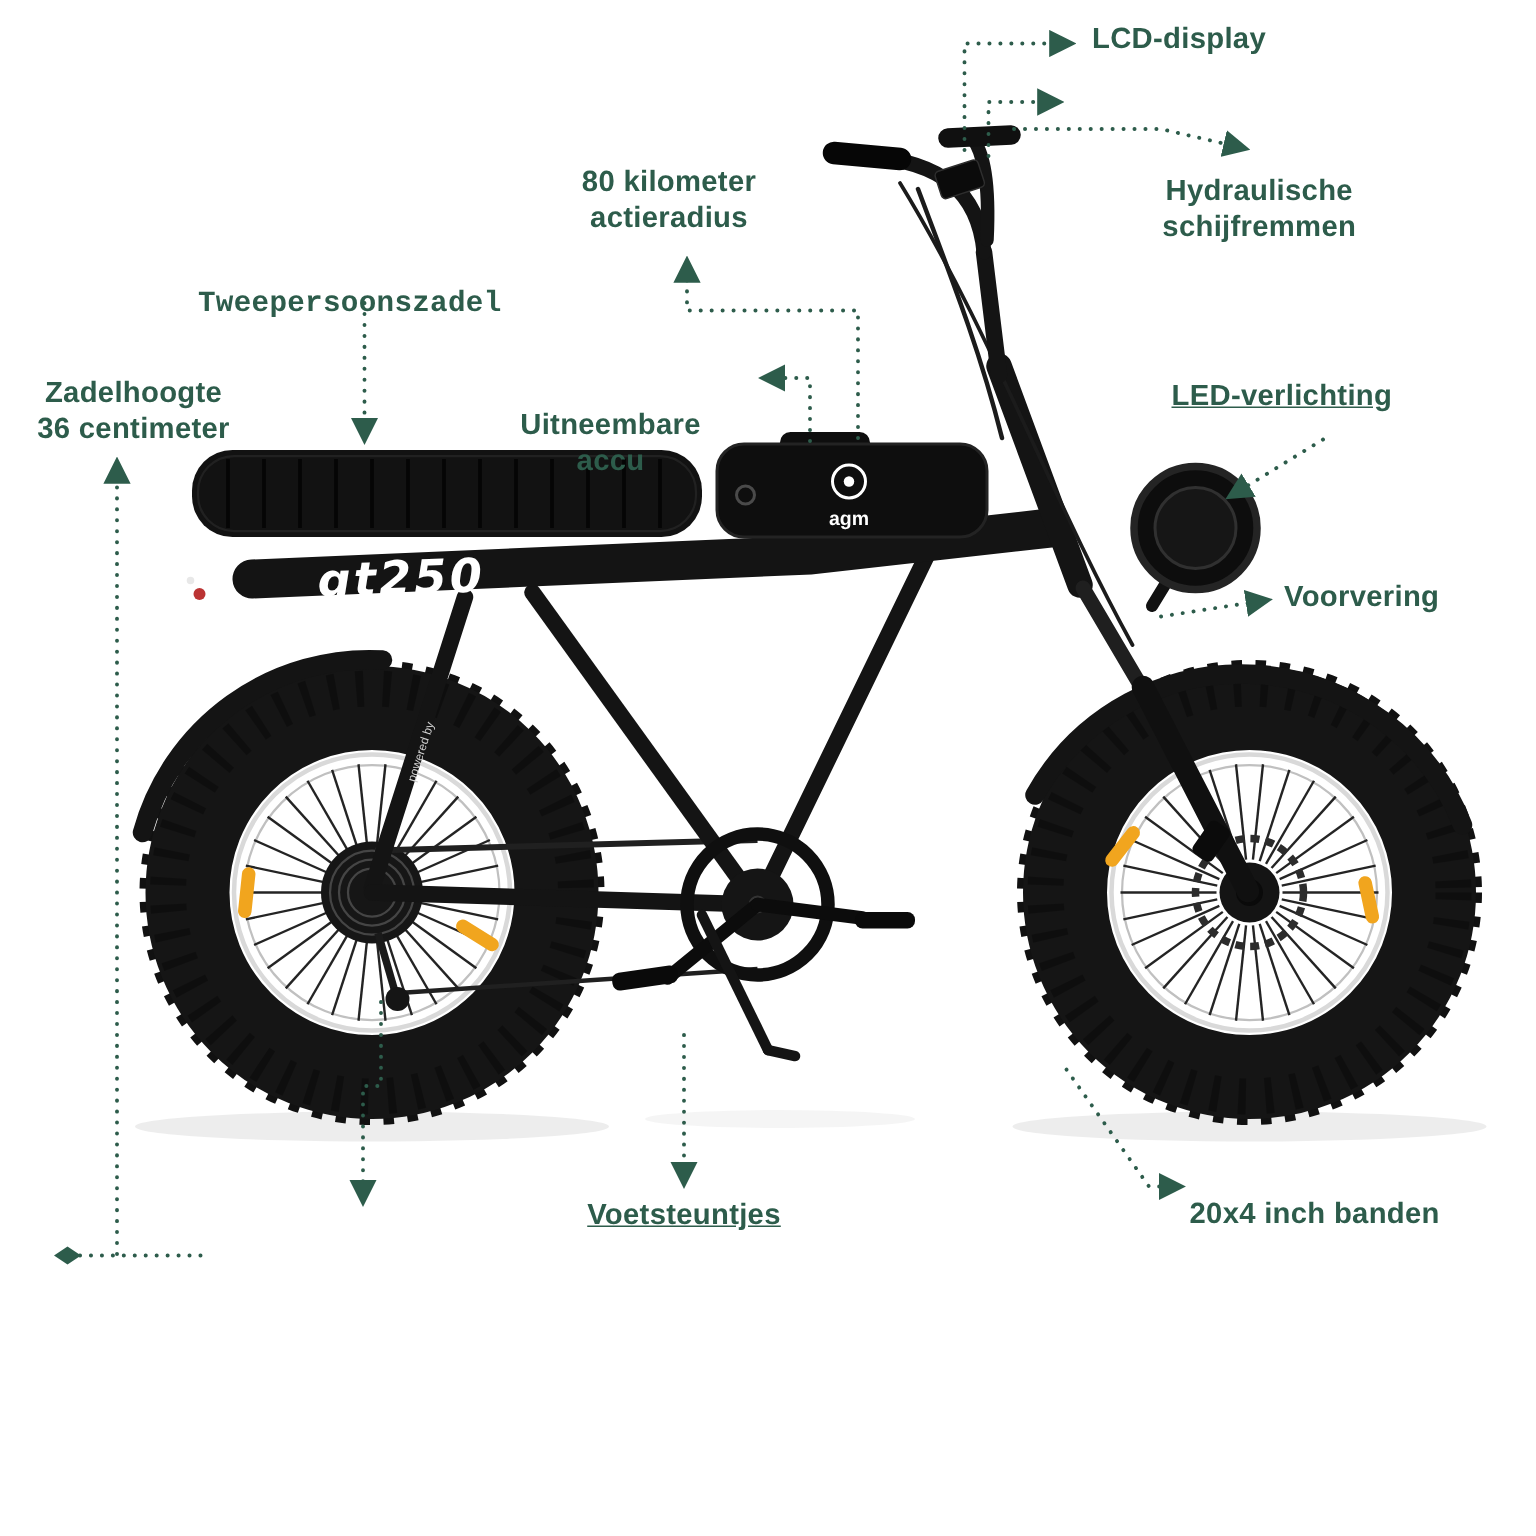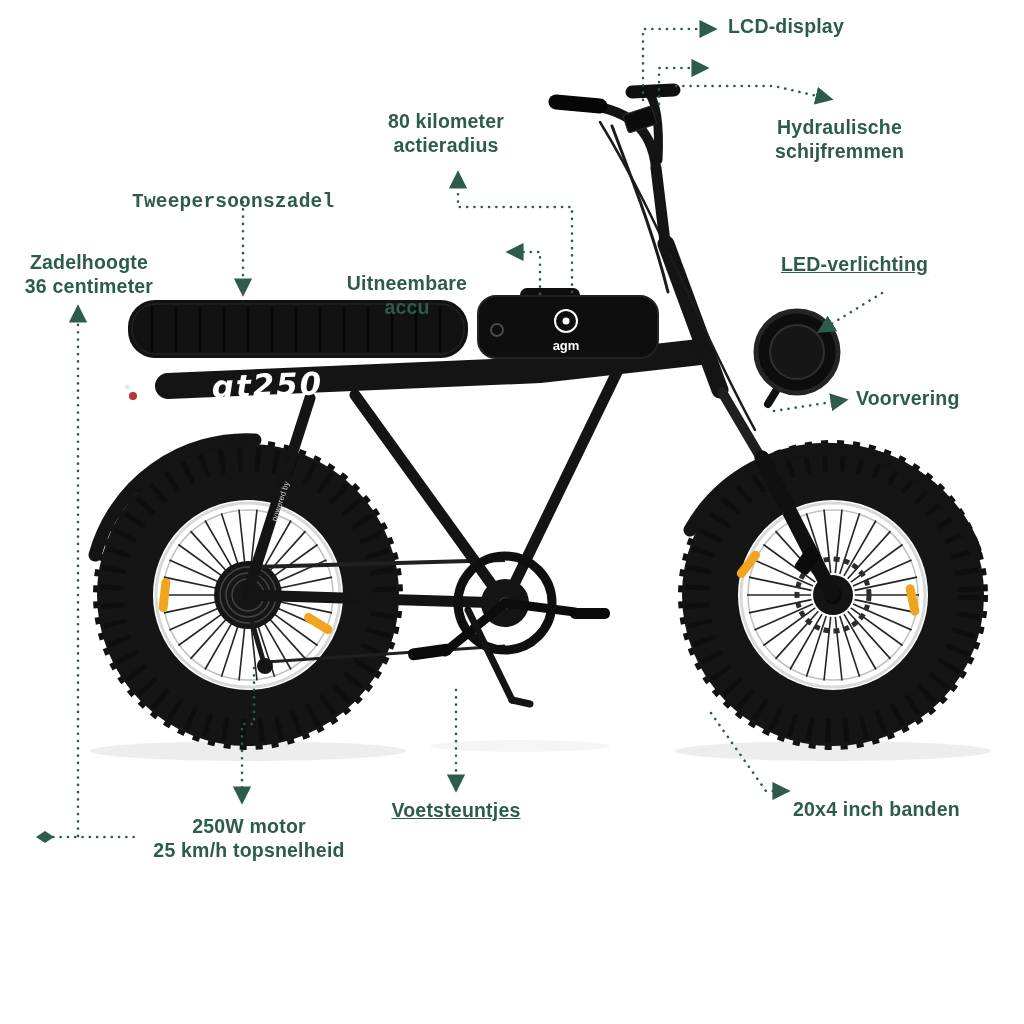--- a/index.html
+++ b/index.html
@@ -252,20 +252,18 @@
   <div class="ann center" style="left:332px; top:225px; width:150px;margin-top:47px;">Uitneembare
 accu</div>
 
   <div class="ann center" style="left:4px; top:251px; width:170px;">Zadelhoogte
 36 centimeter</div>
 
   <div class="ann" style="left:781px; top:253px;text-decoration:underline;">LED-verlichting</div>
 
   <div class="ann" style="left:856px; top:387px;text-align:center;">Voorvering</div>
 
-  <div class="ann center" style="left:118px; top:815px; width:262px;">250W motor
-25 km/h topsnelheid</div>
 
   <div class="ann center" style="left:377px; top:799px; width:158px;text-decoration:underline;">Voetsteuntjes</div>
 
   <div class="ann" style="left:793px; top:786px;margin-top:12px;">20x4 inch banden</div>
 
 </div>
 
 </body></html>

